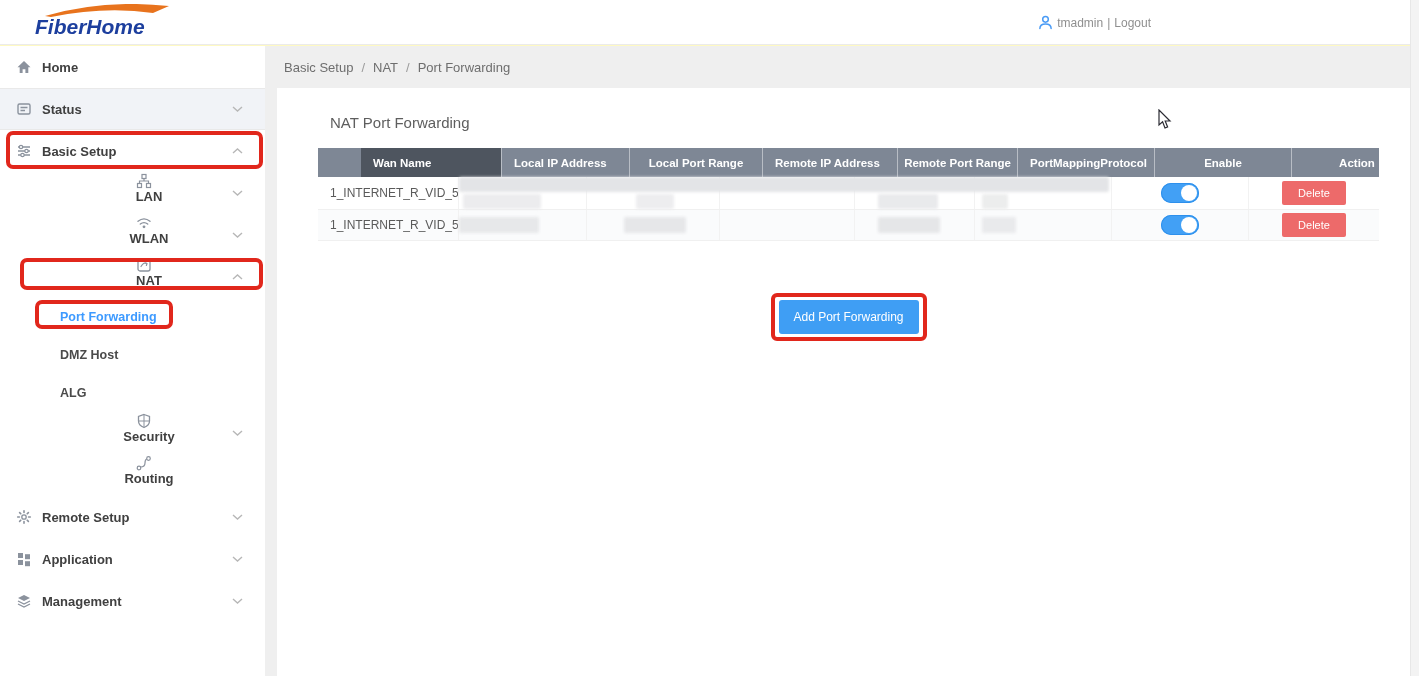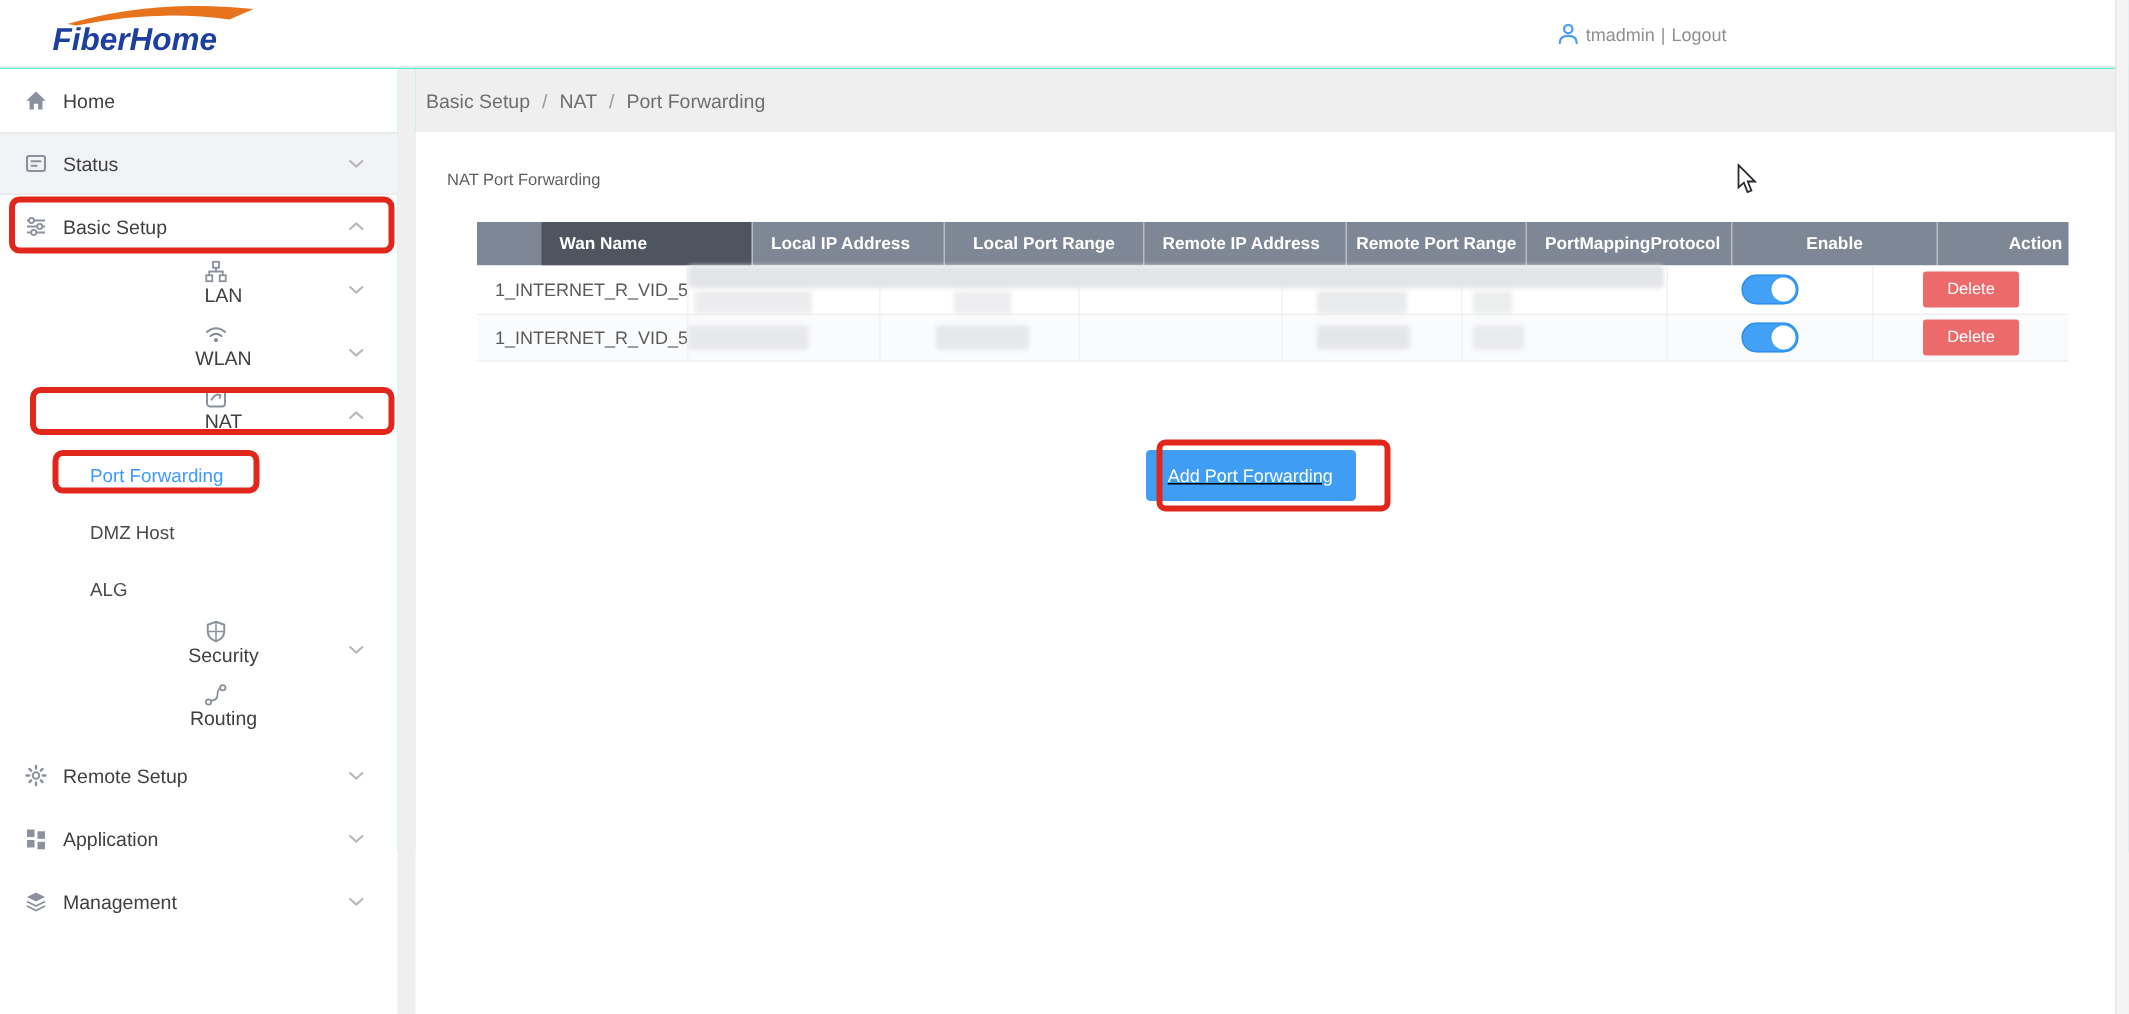--- a/index.html
+++ b/index.html
@@ -1,49 +1,49 @@
 <!DOCTYPE html>
 <html><head>
 <meta charset="utf-8">
 <style>
   * { margin:0; padding:0; box-sizing:border-box; }
   html,body { width:1419px; height:676px; font-family:"Liberation Sans", sans-serif; background:#efefef; overflow:hidden; }
-  .page { position:relative; width:1419px; height:568px; background:#5eead4; }
+  .page { position:relative; width:1419px; height:568px; background:#fef9c3; }
 
   
   .header { position:absolute; left:0; top:0; width:1419px; height:45px; background:#ffffff; border-bottom:1px solid #ebebeb; z-index:5; }
   .logo { position:absolute; left:35px; top:5px; width:140px; height:36px; }
   .logo-text { position:absolute; left:0; bottom:2px; font-size:21px; font-weight:bold; font-style:italic; color:#1d3f9e; letter-spacing:0px; }
   .logo-swoosh { position:absolute; left:6px; top:-1px; }
   .user-block { position:absolute; right:268px; top:0; height:45px; display:flex; align-items:center; gap:4px; font-size:12px; color:#8f8f8f; }
   .user-block .uicon { display:flex; align-items:center; }
 
   
   .sidebar { position:absolute; left:0; top:46px; width:265px; height:630px; background:#ffffff; z-index:2; }
   .sb-item { position:relative; display:flex; align-items:center; height:42px; cursor:pointer; }
   .sb-item.lvl0 { padding-left:15px; }
   .sb-item.lvl1 { padding-left:33px; height:42px;flex-direction:column; }
   .sb-item.lvl2 { padding-left:60px; height:38px; }
   .sb-item.shaded { background:#f1f3f7; border-top:1px solid #e9e9e9; border-bottom:1px solid #e9e9e9; }
   .sb-icon { width:17px; height:17px; margin-right:10px; display:inline-flex; align-items:center; justify-content:center; flex:0 0 17px; }
-  .sb-label { font-size:13px; color:#404040; }
+  .sb-label { font-size:13px; color:#404040;font-weight:bold; }
   .sb-item.lvl2 .sb-label { font-size:12.5px; color:#4a4a4a; }
   .sb-item.active .sb-label { color:#3d9aff; }
   .sb-chev { position:absolute; right:22px; top:50%; transform:translateY(-50%); display:flex; }
 
   
   .gutter { position:absolute; left:265px; top:46px; width:12px; height:630px; background:#efefef; }
 
   
   .main { position:absolute; left:277px; top:46px; width:1142px; height:630px; background:#efefef; }
   .breadcrumb { height:42px; display:flex; align-items:center; padding-left:7px; font-size:13px; color:#6e6e6e; gap:8px; }
   .breadcrumb .sep { color:#9b9b9b; }
   .crumb { cursor:pointer; }
   .card { position:absolute; left:0; top:42px; width:1133px; height:588px; background:#ffffff; }
-  .page-title { padding:26px 0 0 21px; font-size:11px; color:#5e5e5e; }
+  .page-title { padding:26px 0 0 53px; font-size:15px; color:#5e5e5e; }
 
   
   .page-scroll { position:absolute; right:0; top:0; width:9px; height:676px; background:#f3f3f3; border-left:1px solid #e7e7e7; z-index:6; }
 
   
   .table-wrap { position:absolute; left:41px; top:60px; width:1061px; }
   .t-title { height:30px; background:#5c646e; color:#ffffff; font-size:12px; font-weight:bold; display:flex; align-items:center; justify-content:center; border-bottom:1px solid #8b929c; }
   .t-head { display:grid; grid-template-columns:140px 128px 133px 135px 120px 137px 137px 131px; height:29px; background:#7e8795;padding-left:43px; }
   .t-head .hcell { color:#ffffff; font-size:11.5px; font-weight:bold; display:flex; align-items:center; padding:0 12px; border-left:1px solid rgba(255,255,255,0.45); overflow:hidden; white-space:nowrap; }
   .t-head .hcell:first-child { background:#4e555f; border-left:none; }
@@ -60,21 +60,21 @@
   .blurblock { position:absolute; border-radius:2px; filter:blur(1.5px); }
 
   
   .toggle { width:38px; height:20px; border-radius:10px; background:#42a0f5; position:relative; cursor:pointer; box-shadow:inset 0 0 0 1px #2e90ec; }
   .toggle .knob { position:absolute; right:2px; top:2px; width:16px; height:16px; border-radius:50%; background:#ffffff; }
 
   
   .btn-delete { width:64px; height:24px; background:#ed6a6a; border:none; border-radius:2px; color:#ffffff; font-size:11px; font-family:"Liberation Sans",sans-serif; cursor:pointer; }
 
   
-  .add-wrap { position:absolute; left:26px; top:212px; width:1061px; display:flex; justify-content:center;text-decoration:underline; }
+  .add-wrap { position:absolute; left:41px; top:212px; width:1061px; display:flex; justify-content:center; }
   .btn-add { position:relative; width:140px; height:34px; background:#3f9ef4; border:none; border-radius:3px; color:#ffffff; font-size:12px; font-family:"Liberation Sans",sans-serif; cursor:pointer; }
 
   
   .hl { position:absolute; border:4px solid #e1271c; border-radius:7px; z-index:10; pointer-events:none; }
   .hl-basic { left:6px; top:131px; width:257px; height:38px; }
   .hl-nat { left:20px; top:258px; width:243px; height:32px; }
   .hl-pf { left:35px; top:300px; width:138px; height:29px; }
   .hl-add { left:-8px; top:-7px; width:156px; height:48px; border-radius:6px; }
 
   

